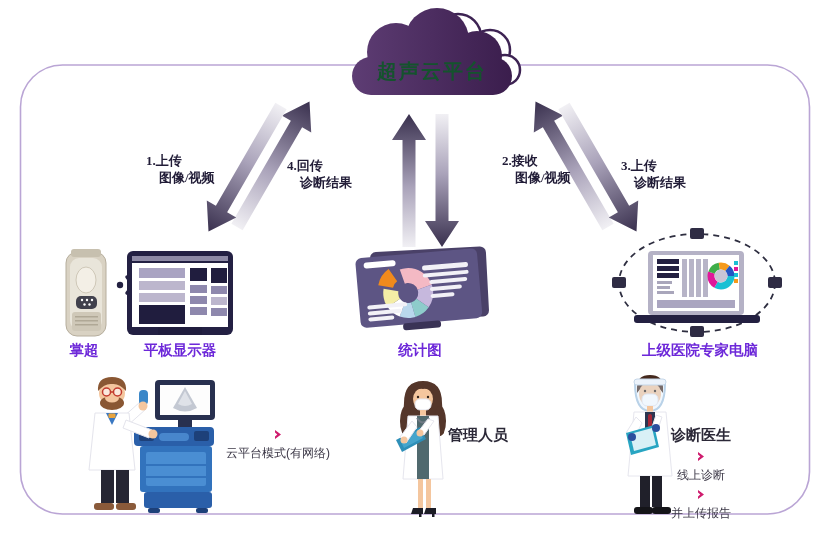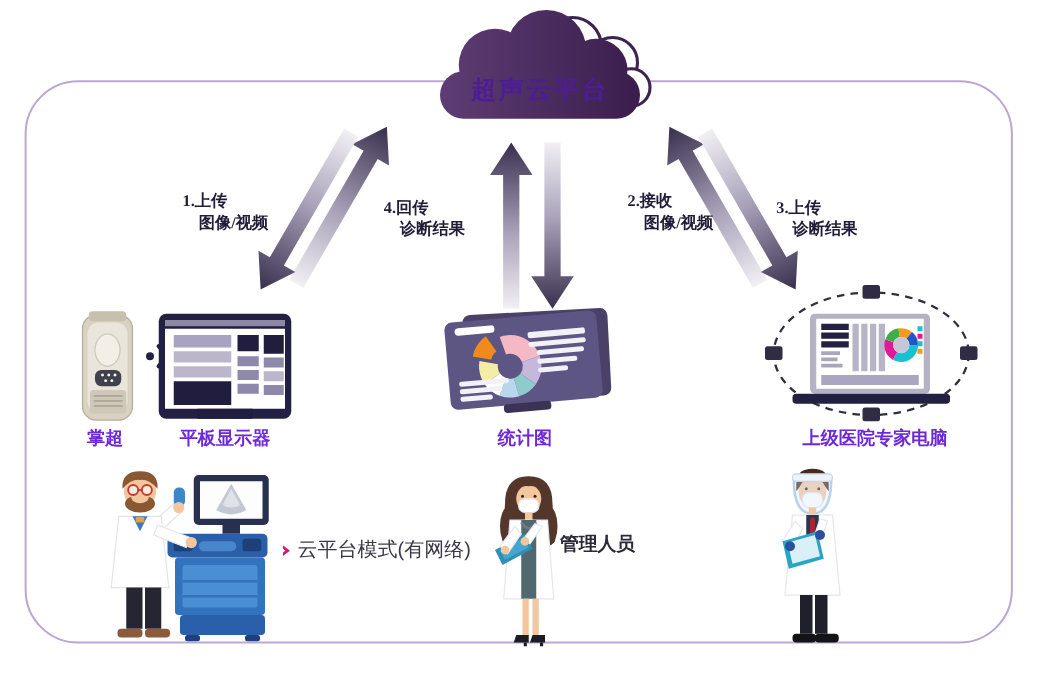--- a/index.html
+++ b/index.html
@@ -3,33 +3,33 @@
 <meta charset="utf-8">
 <style>
   html,body{margin:0;padding:0;background:#fff;}
   .canvas{
     position:relative;width:830px;height:543px;background:#ffffff;overflow:hidden;
     font-family:"Liberation Sans","DejaVu Sans",sans-serif;
   }
   .illustration{position:absolute;left:0;top:0;}
   .cloud-label{
     position:absolute;left:348px;top:58px;width:168px;text-align:center;
-    font-size:20px;font-weight:bold;color:#4c1d95;letter-spacing:2px;white-space:nowrap;
+    font-size:20px;font-weight:bold;color:#14532d;letter-spacing:2px;white-space:nowrap;
   }
   .flow-label{
     position:absolute;font-weight:bold;font-size:13px;color:#211c37;line-height:17px;white-space:nowrap;font-family:Liberation Serif, serif;
   }
   .flow-label .detail{display:block;padding-left:13px;}
   .dev-label{
     position:absolute;top:341px;font-weight:bold;font-size:14.5px;color:#6d28d9;
     text-align:center;white-space:nowrap;
   }
   .role{position:absolute;}
   .role-title{font-weight:bold;font-size:15px;color:#2b2837;margin:0 0 7px 0;white-space:nowrap;}
-  .bullet{display:flex;align-items:center;gap:6px;font-size:16px;color:#3c3847;margin-top:6px;white-space:nowrap;}
+  .bullet{display:flex;align-items:center;gap:6px;font-size:12px;color:#3c3847;margin-top:6px;white-space:nowrap;flex-direction:column;}
   .chev{
     width:6px;height:9px;background:#cf1c6e;flex:0 0 auto;
     clip-path:polygon(0 0,100% 50%,0 100%,0 72%,38% 50%,0 28%);
   }
 </style>
 </head>
 <body>
 
 <div class="canvas">
 
@@ -273,21 +273,21 @@
       <rect x="44" y="136" width="19" height="7" rx="3" fill="#141418"></rect>
     </g>
   </svg>
 
   <div class="cloud-label">超声云平台</div>
 
   <div class="flow-label" style="left:146px;top:152px;">
     <span>1.上传</span>
     <span class="detail">图像/视频</span>
   </div>
-  <div class="flow-label" style="left:287px;top:157px;margin-left:20px;">
+  <div class="flow-label" style="left:287px;top:157px;">
     <span>4.回传</span>
     <span class="detail">诊断结果</span>
   </div>
   <div class="flow-label" style="left:502px;top:152px;">
     <span>2.接收</span>
     <span class="detail">图像/视频</span>
   </div>
   <div class="flow-label" style="left:621px;top:157px;">
     <span>3.上传</span>
     <span class="detail">诊断结果</span>
@@ -302,14 +302,25 @@
     <div class="bullet">
       <span class="chev"></span>
       <span>云平台模式(有网络)</span>
     </div>
   </div>
 
   <div class="role" style="left:448px;top:426px;">
     <div class="role-title">管理人员</div>
   </div>
 
+  <div class="role" style="left:671px;top:426px;">
+    <div class="role-title">诊断医生</div>
+    <div class="bullet">
+      <span class="chev"></span>
+      <span>线上诊断</span>
+    </div>
+    <div class="bullet">
+      <span class="chev"></span>
+      <span>并上传报告</span>
+    </div>
+  </div>
 
 </div>
 
 </body></html>

